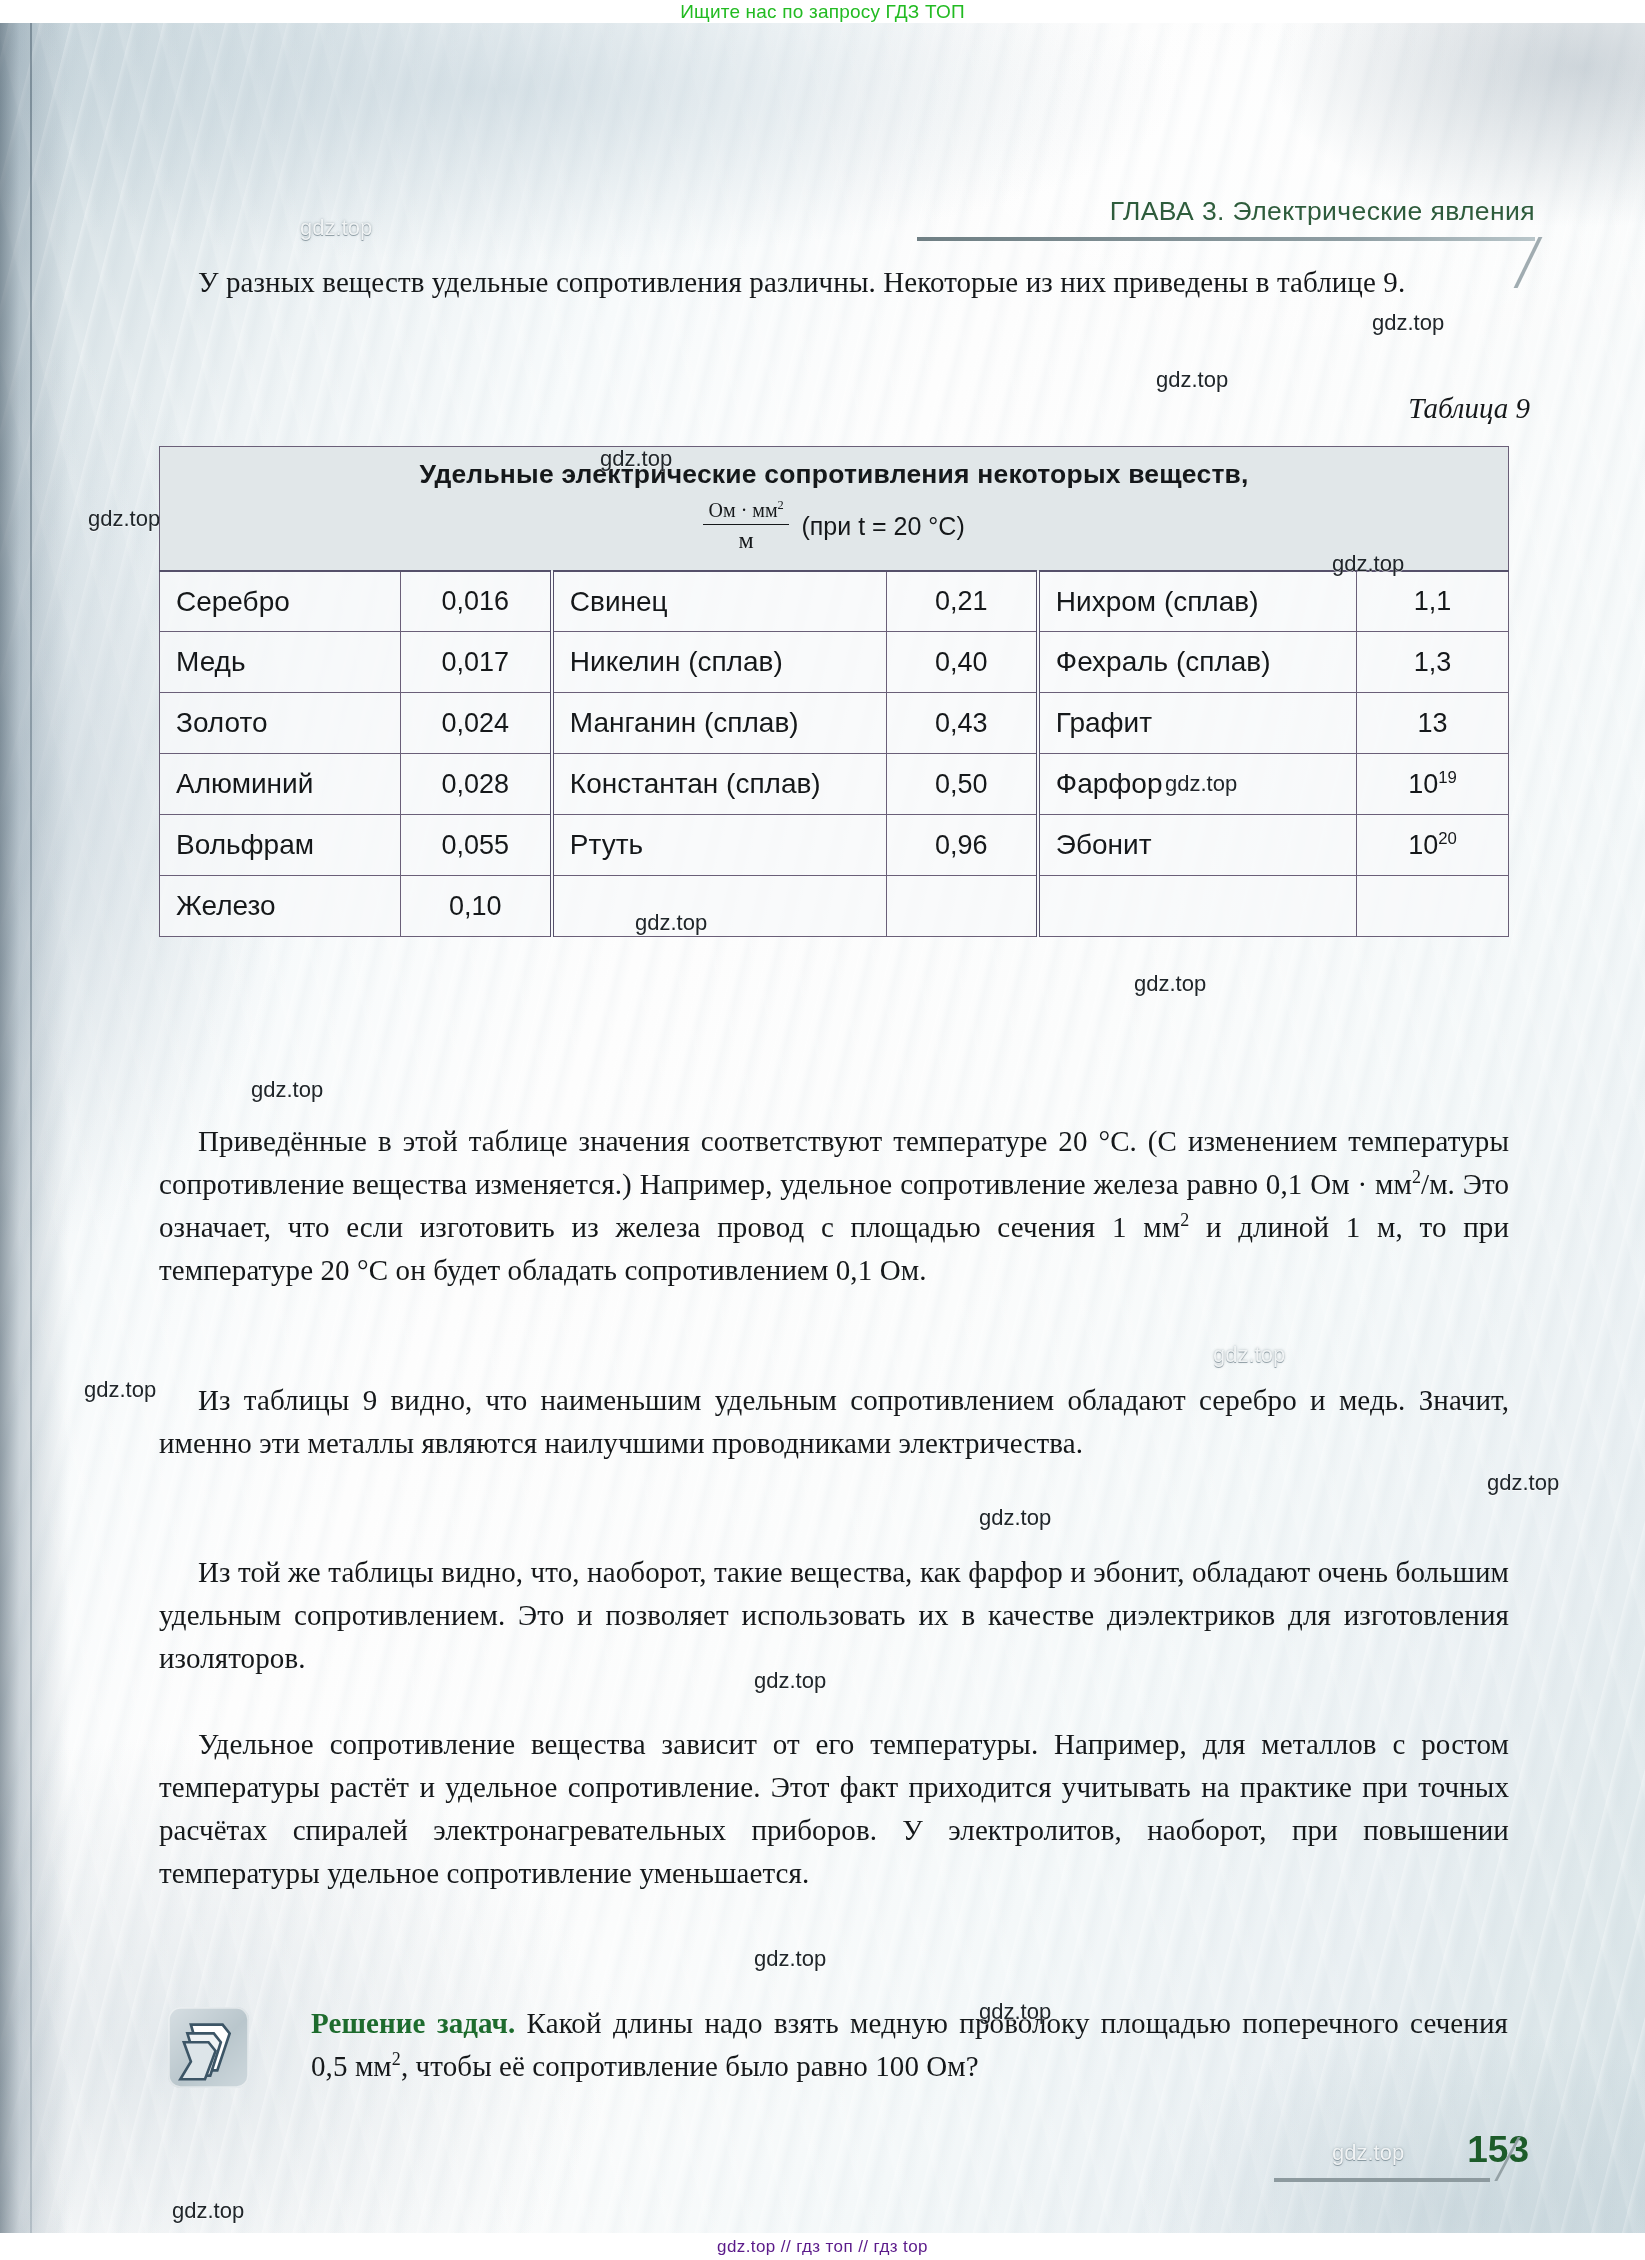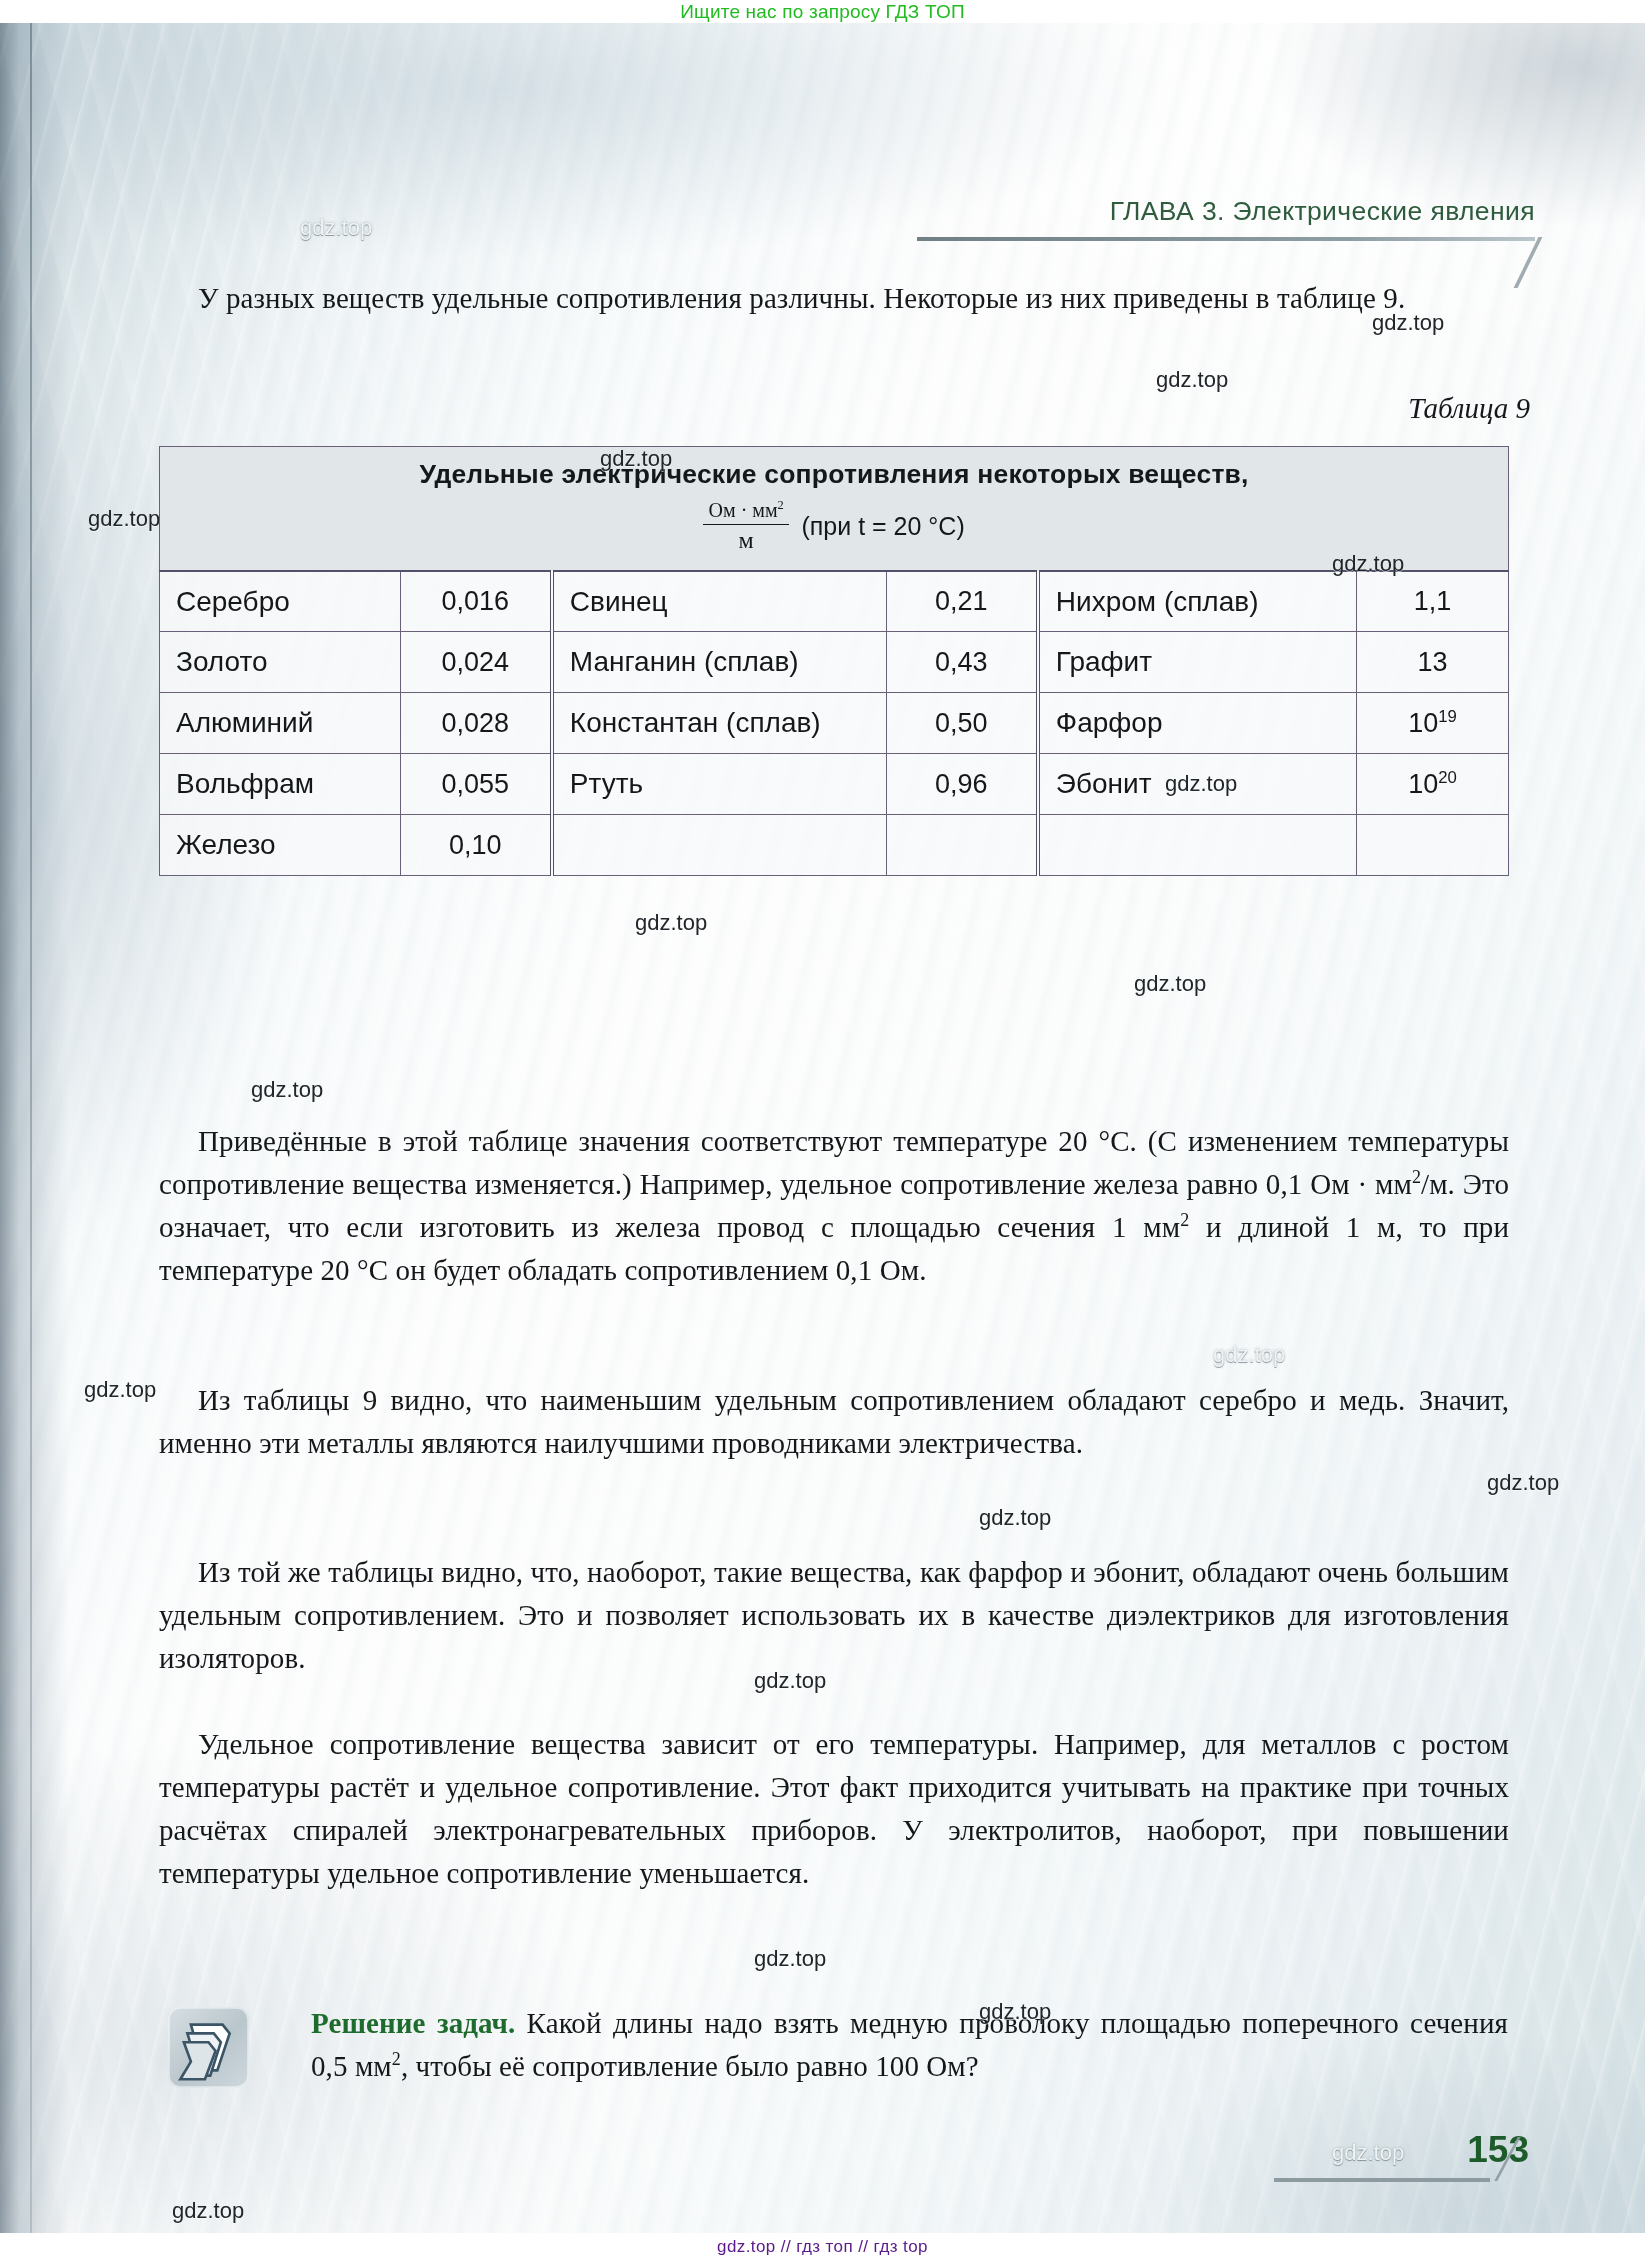--- a/index.html
+++ b/index.html
@@ -193,21 +193,21 @@
   <div class="tex-c"></div>
   <div class="gutter"></div>
   <div class="gutter-line"></div>
 
   <div class="content">
 
     <div class="runhead">ГЛАВА 3. Электрические явления</div>
     <div class="runhead-rule"></div>
     <div class="runhead-tail"></div>
 
-    <div class="para indent" style="left:159px; top:254px; width:1350px;">У разных веществ удельные сопротивления различны. Некоторые из них приведены в таблице 9.</div>
+    <div class="para indent" style="left:159px; top:238px; width:1350px;">У разных веществ удельные сопротивления различны. Некоторые из них приведены в таблице 9.</div>
 
     <div class="tab-caption">Таблица 9</div>
 
     <table class="tbl">
       <tbody>
           <tr>
         <td class="thead-cell" colspan="6">
           <div class="hdr-line1">Удельные электрические сопротивления некоторых веществ,</div>
           <div class="frac-wrap">
             <span class="frac">
@@ -219,20 +219,28 @@
         </td>
       </tr>
 
       <tr>
         <td class="name col-n">Серебро</td>
         <td class="val col-v">0,016</td>
         <td class="name col-n2 thick-l">Свинец</td>
         <td class="val col-v2">0,21</td>
         <td class="name col-n3 thick-l">Нихром (сплав)</td>
         <td class="val col-v3">1,1</td>
+      </tr>
+      <tr>
+        <td class="name col-n">Медь</td>
+        <td class="val col-v">0,017</td>
+        <td class="name col-n2 thick-l">Никелин (сплав)</td>
+        <td class="val col-v2">0,40</td>
+        <td class="name col-n3 thick-l">Фехраль (сплав)</td>
+        <td class="val col-v3">1,3</td>
       </tr>
       <tr>
         <td class="name col-n">Золото</td>
         <td class="val col-v">0,024</td>
         <td class="name col-n2 thick-l">Манганин (сплав)</td>
         <td class="val col-v2">0,43</td>
         <td class="name col-n3 thick-l">Графит</td>
         <td class="val col-v3">13</td>
       </tr>
       <tr>

